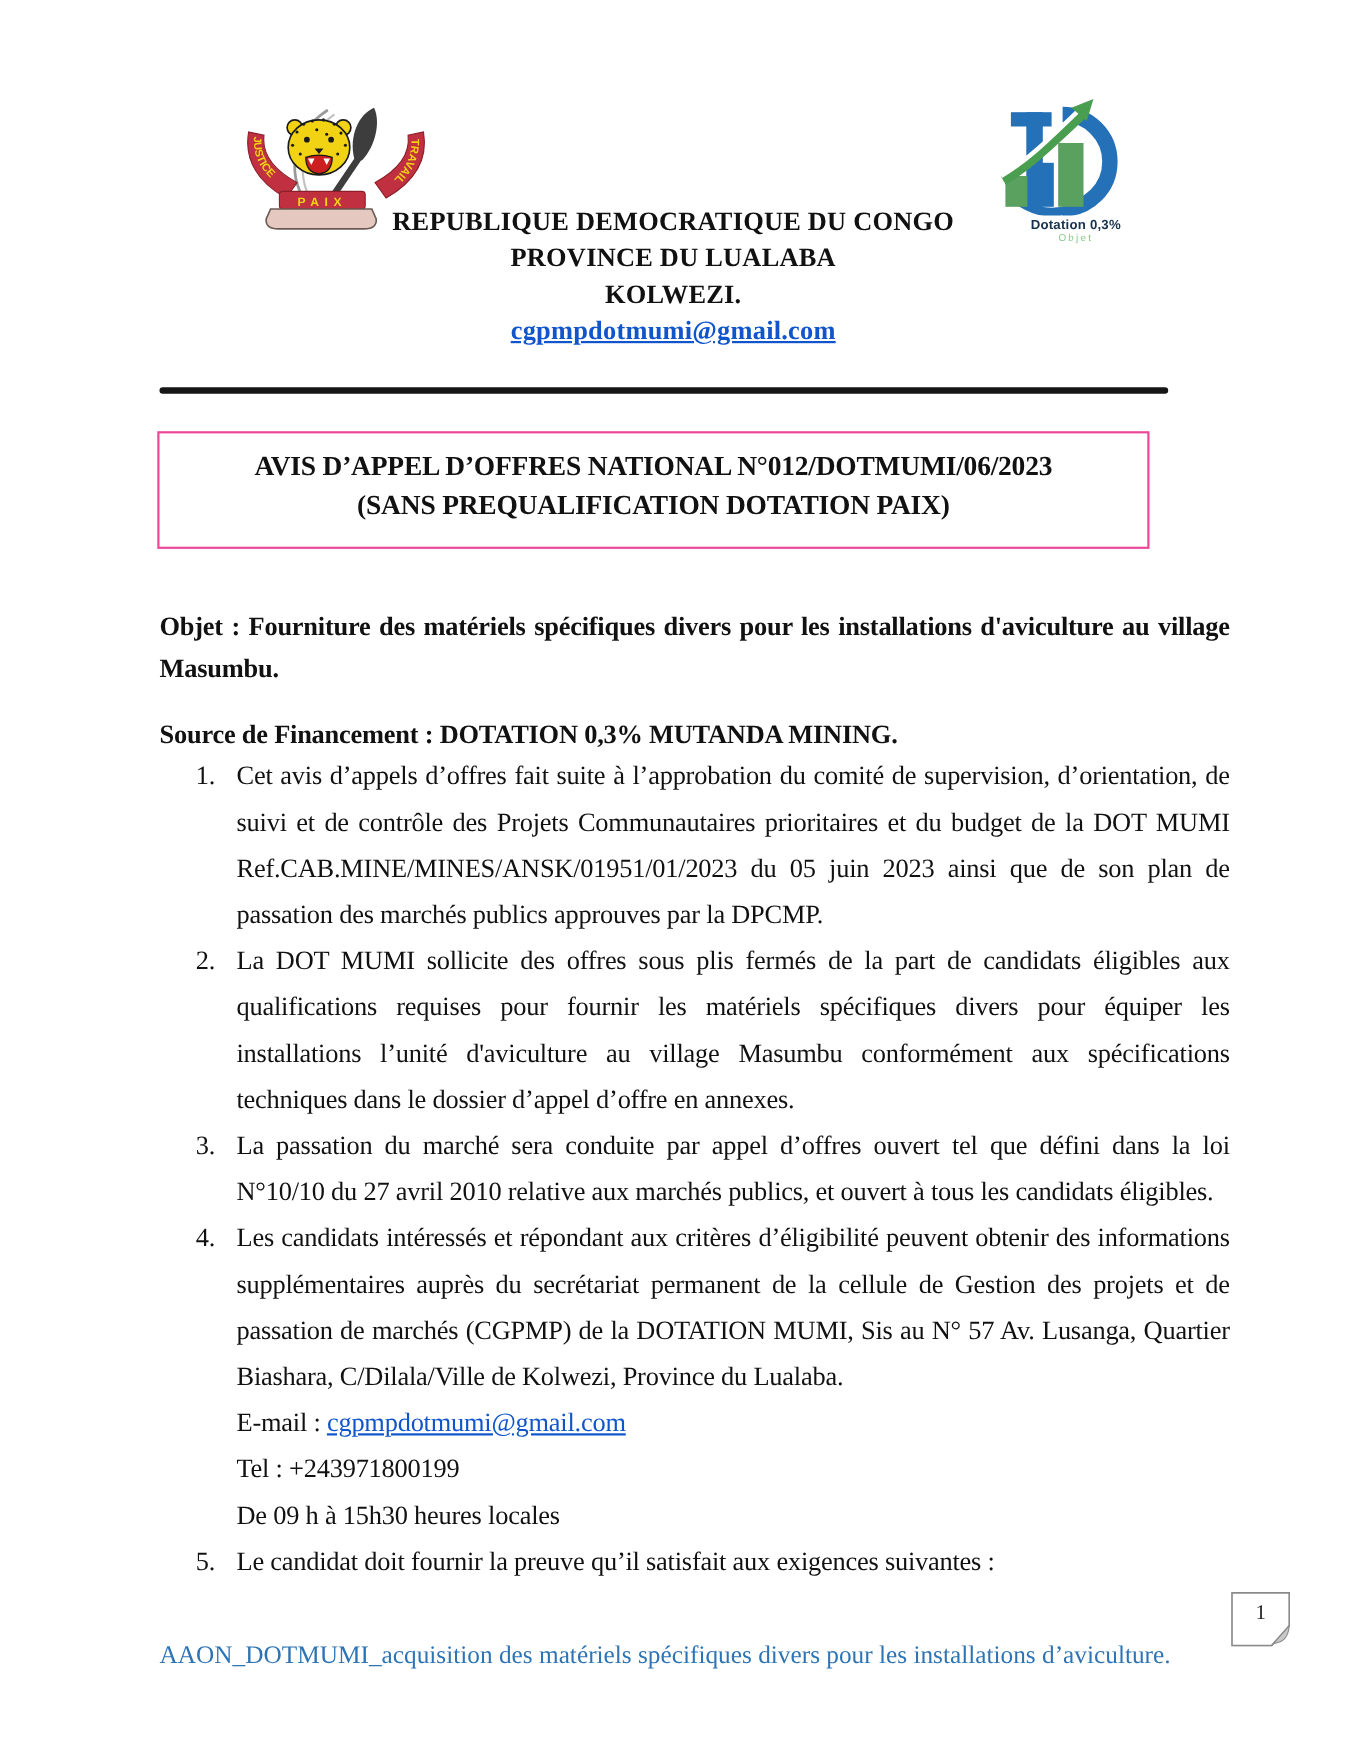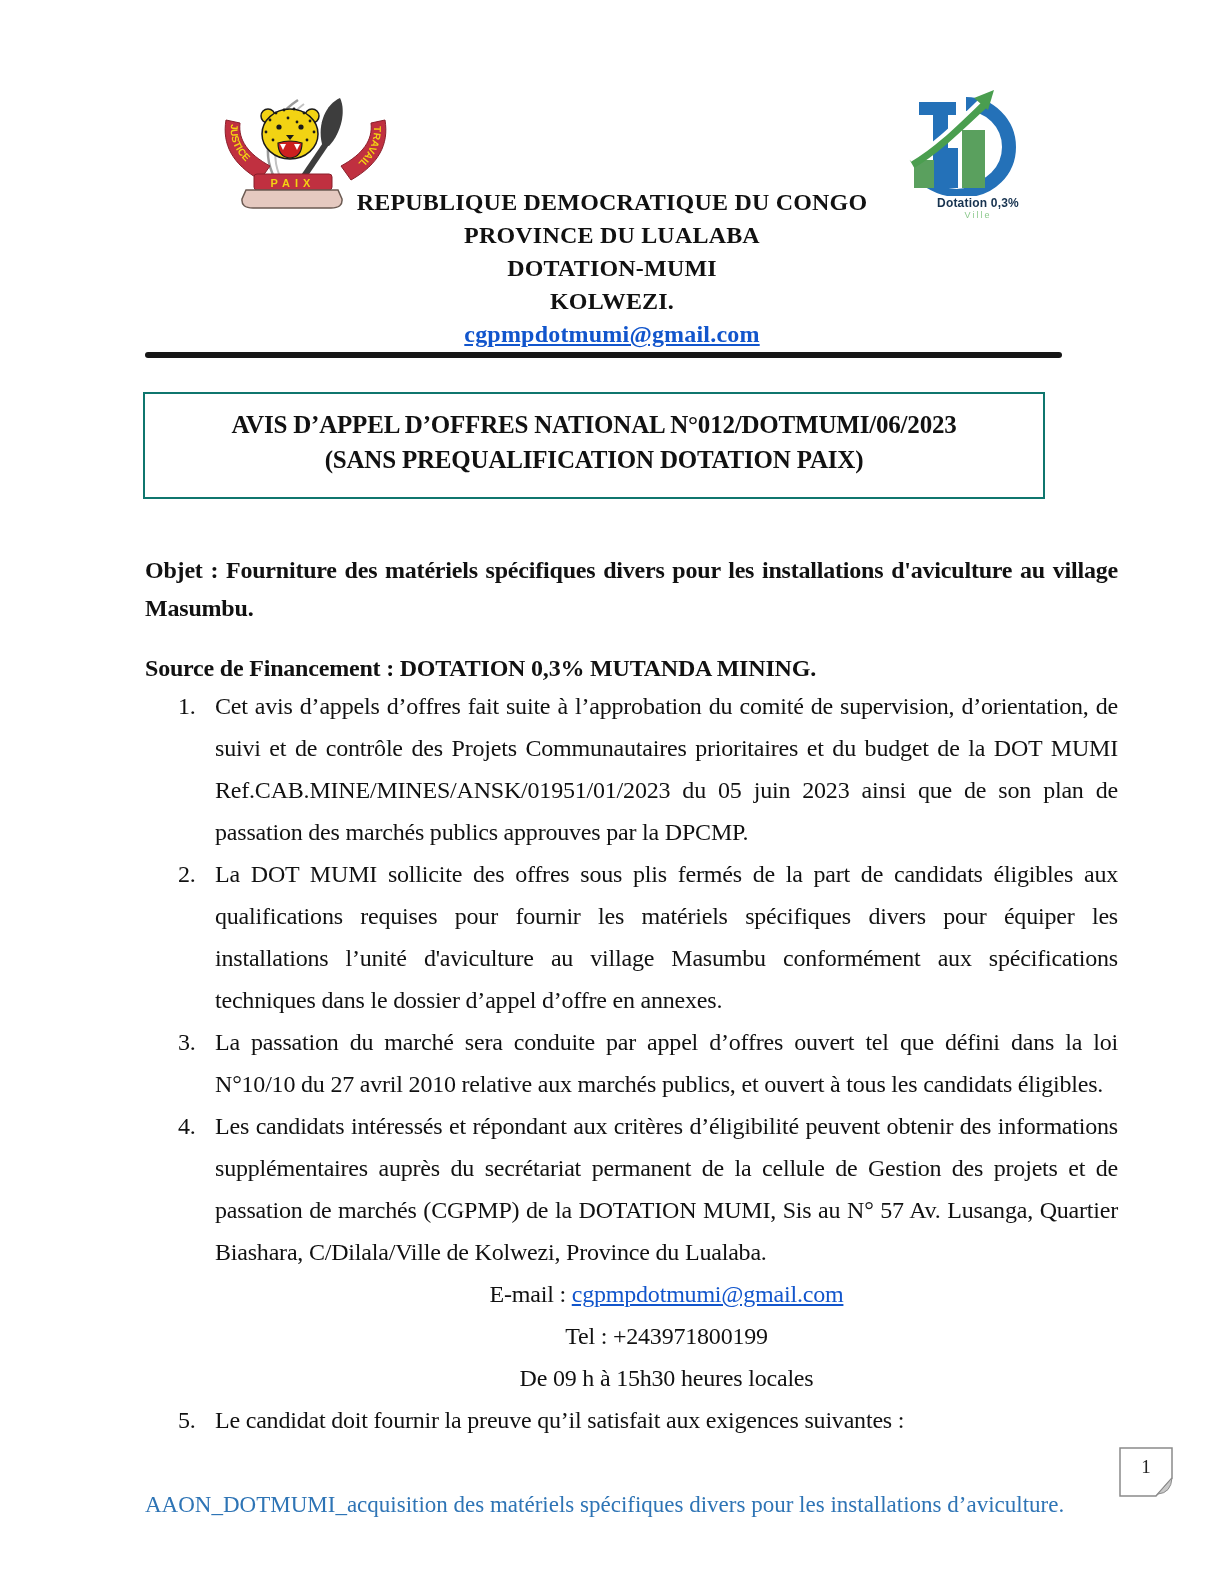--- a/index.html
+++ b/index.html
@@ -16,32 +16,32 @@
 
   
   .hdr{position:absolute;left:0;top:186px;width:100%;text-align:center;
        font-weight:bold;font-size:24px;line-height:33px;}
   .hdr .hline{letter-spacing:0.2px;}
   .hdr a{color:#1155CC;text-decoration:underline;font-weight:bold;}
 
   .rule{position:absolute;left:145px;top:352px;width:917px;height:6px;background:#161616;border-radius:3px;}
 
   
-  .notice{position:absolute;left:143px;top:392px;width:898px;height:90px;border:2px solid #0f766e;
+  .notice{position:absolute;left:143px;top:392px;width:898px;height:90px;border:2px solid #ec4899;
           text-align:center;font-weight:bold;font-size:25px;line-height:35px;padding-top:13px;
           box-sizing:content-box;letter-spacing:-0.2px;}
 
   
   .content{position:absolute;left:145px;top:551px;width:973px;font-size:24px;letter-spacing:-0.2px;}
   .objet{font-weight:bold;line-height:38px;margin:0 0 24px 0;text-align:justify;}
   .dao,.fin{font-weight:bold;line-height:34px;margin:0;}
   .list{line-height:42px;margin-top:0;}
   .li{position:relative;padding-left:70px;text-align:justify;}
   .li .num{position:absolute;left:33px;top:0;}
-  .contact-line{padding-left:70px;text-align:center;}
+  .contact-line{padding-left:70px;}
   .content a{color:#1155CC;text-decoration:underline;}
 
   
   .footer{position:absolute;left:145px;top:1492px;width:980px;font-size:23px;color:#2E74B5;}
   .pagenum{position:absolute;left:1119px;top:1447px;width:62px;height:50px;}
   .pagenum .n{position:absolute;left:0;top:9px;width:54px;text-align:center;font-size:19px;color:#222;}
 </style>
 </head>
 <body>
 
@@ -110,27 +110,26 @@
 
       <rect x="8" y="72" width="20" height="28" fill="#5aa05e"></rect>
       <rect x="31" y="60" width="21" height="40" fill="#2471b8"></rect>
       <rect x="56" y="42" width="23" height="58" fill="#5aa05e"></rect>
 
       <path d="M6,76 C30,62 50,42 78,16" fill="none" stroke="#4a9e4f" stroke-width="9"></path>
       <path d="M4,72 C28,58 48,38 74,13" fill="none" stroke="#ffffff" stroke-width="4"></path>
       <polygon points="68,10 88,2 82,22" fill="#4a9e4f"></polygon>
     </svg>
     <div class="dlabel">Dotation 0,3%</div>
-    <div class="dsub">Ville</div>
+    <div class="dsub">Objet</div>
   </div>
 
   <div class="hdr">
     <div class="hline">REPUBLIQUE DEMOCRATIQUE DU CONGO</div>
     <div class="hline">PROVINCE DU LUALABA</div>
-    <div class="hline">DOTATION-MUMI</div>
     <div class="hline">KOLWEZI.</div>
     <div class="hline"><a href="#">cgpmpdotmumi@gmail.com</a></div>
   </div>
 
   <div class="rule"></div>
 
   <div class="notice">
     <div>AVIS D’APPEL D’OFFRES NATIONAL N°012/DOTMUMI/06/2023</div>
     <div>(SANS PREQUALIFICATION DOTATION PAIX)</div>
   </div>

